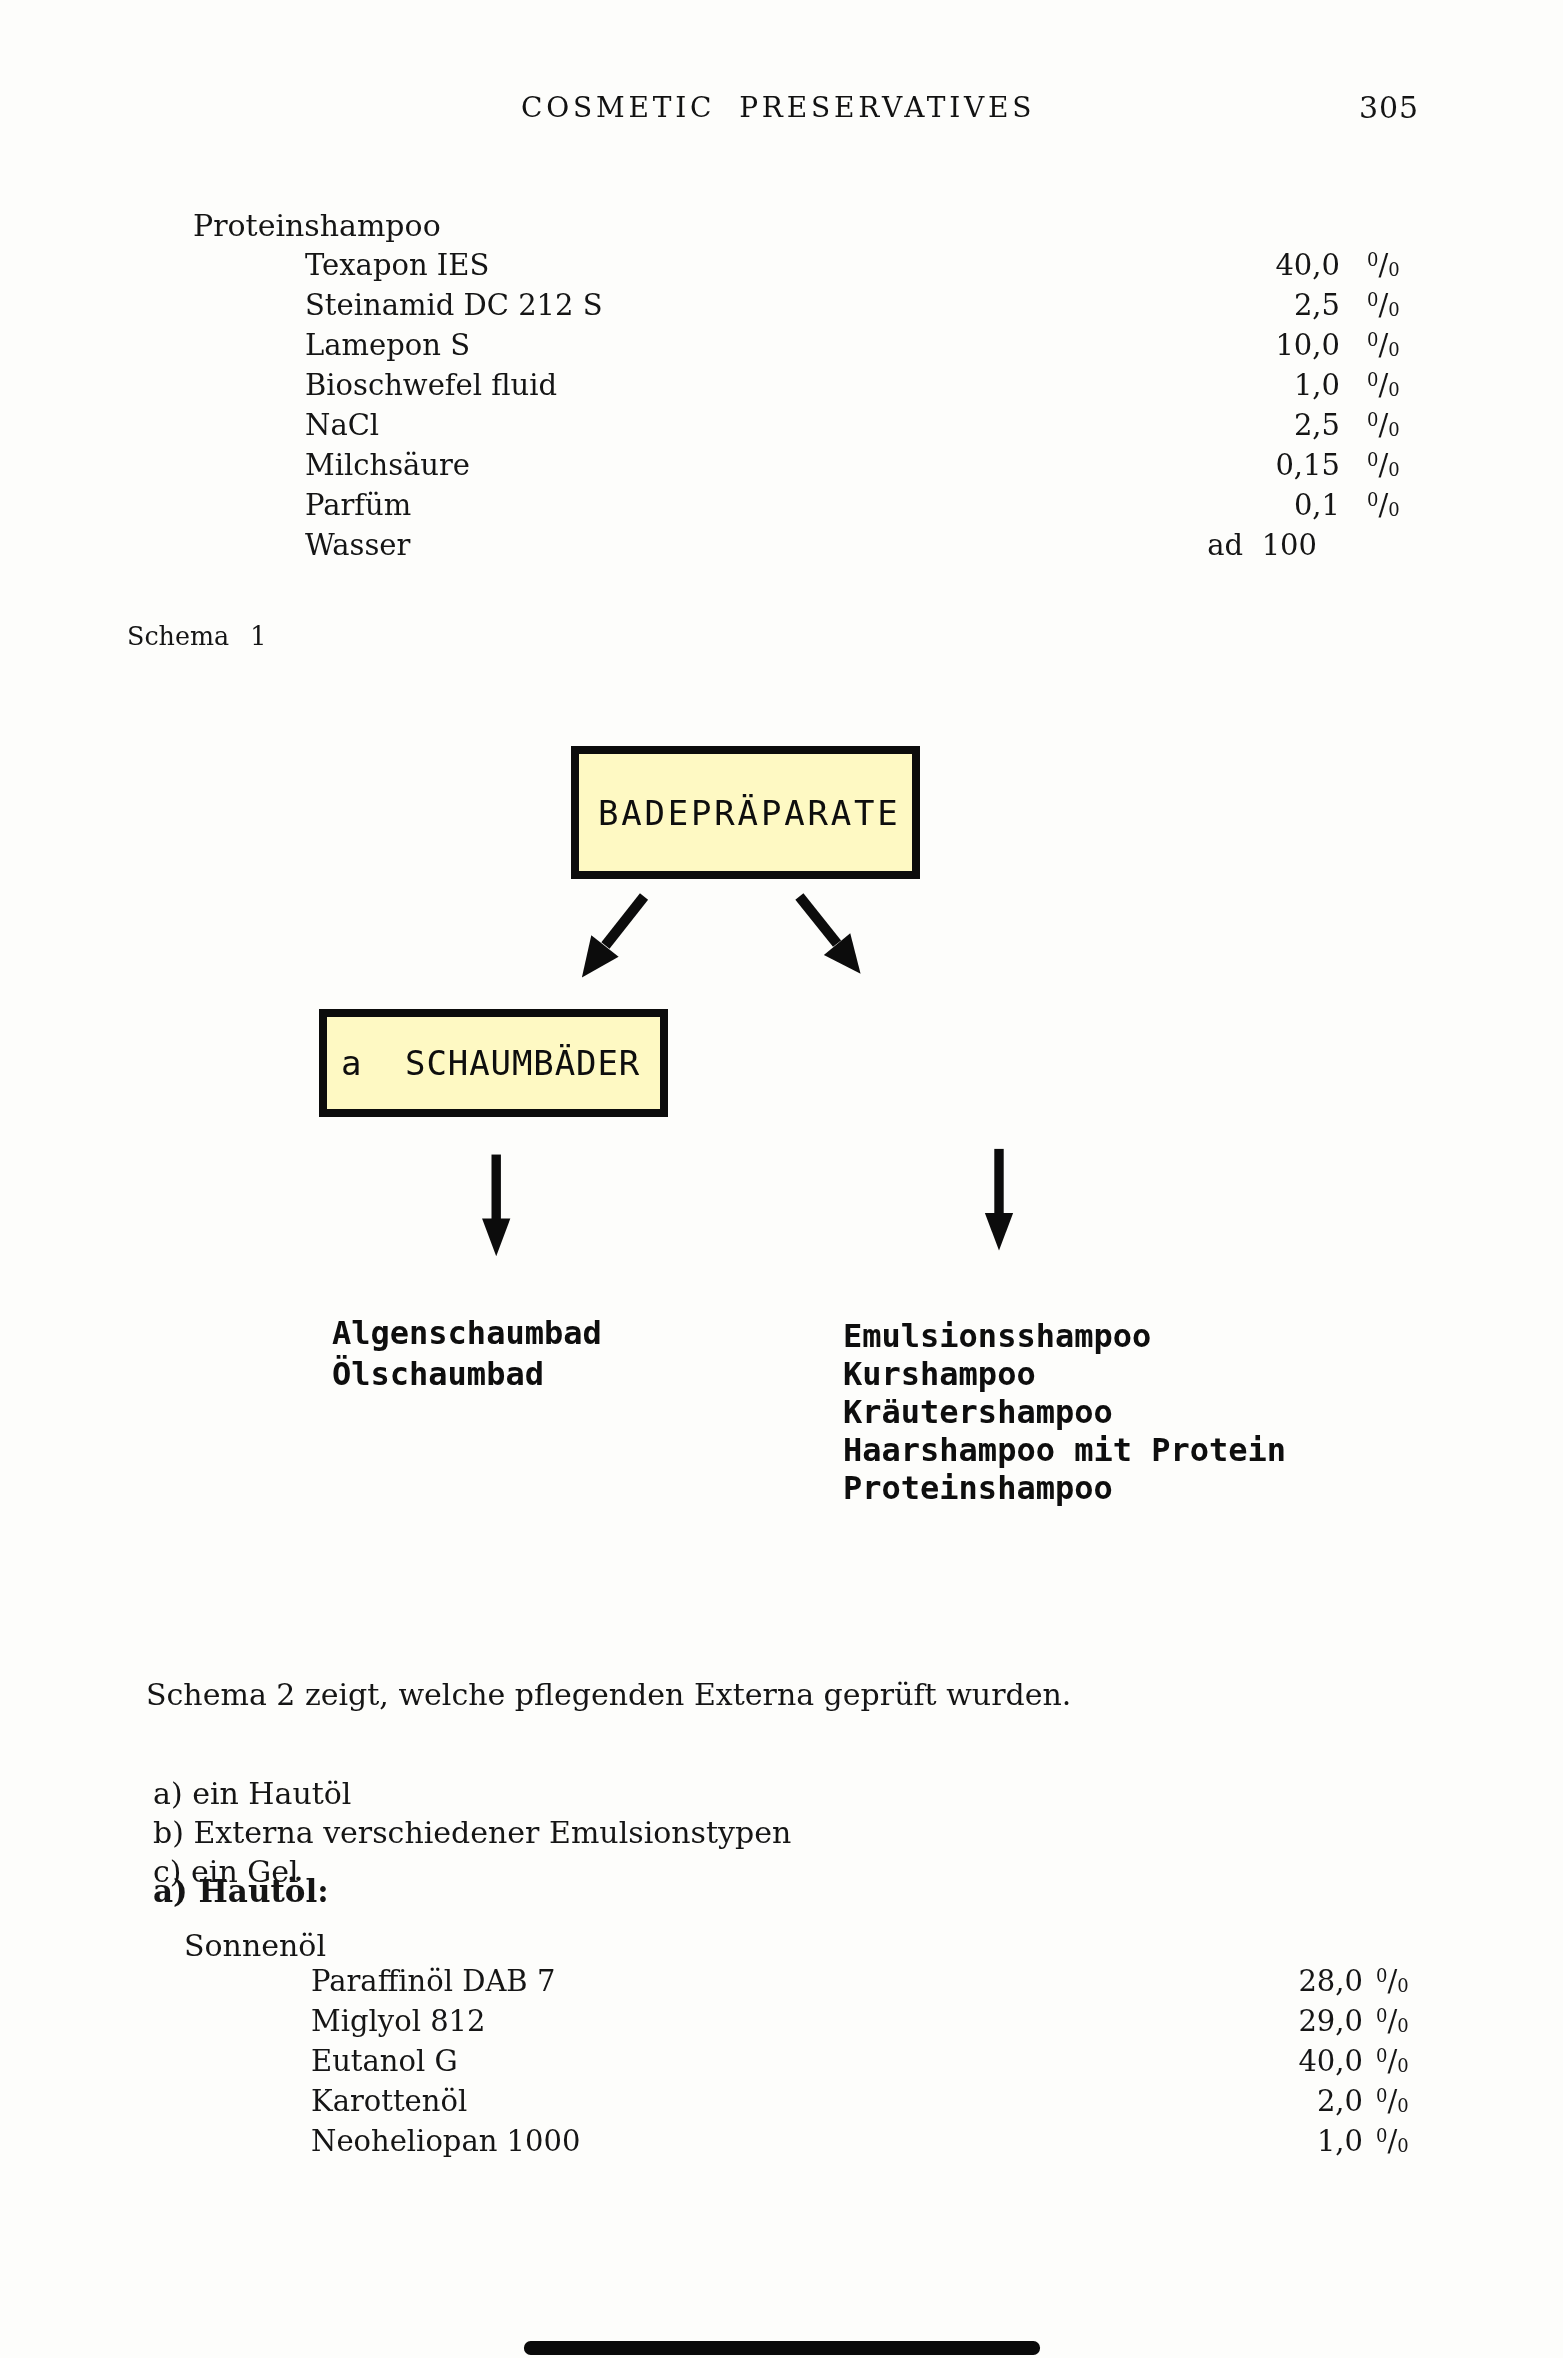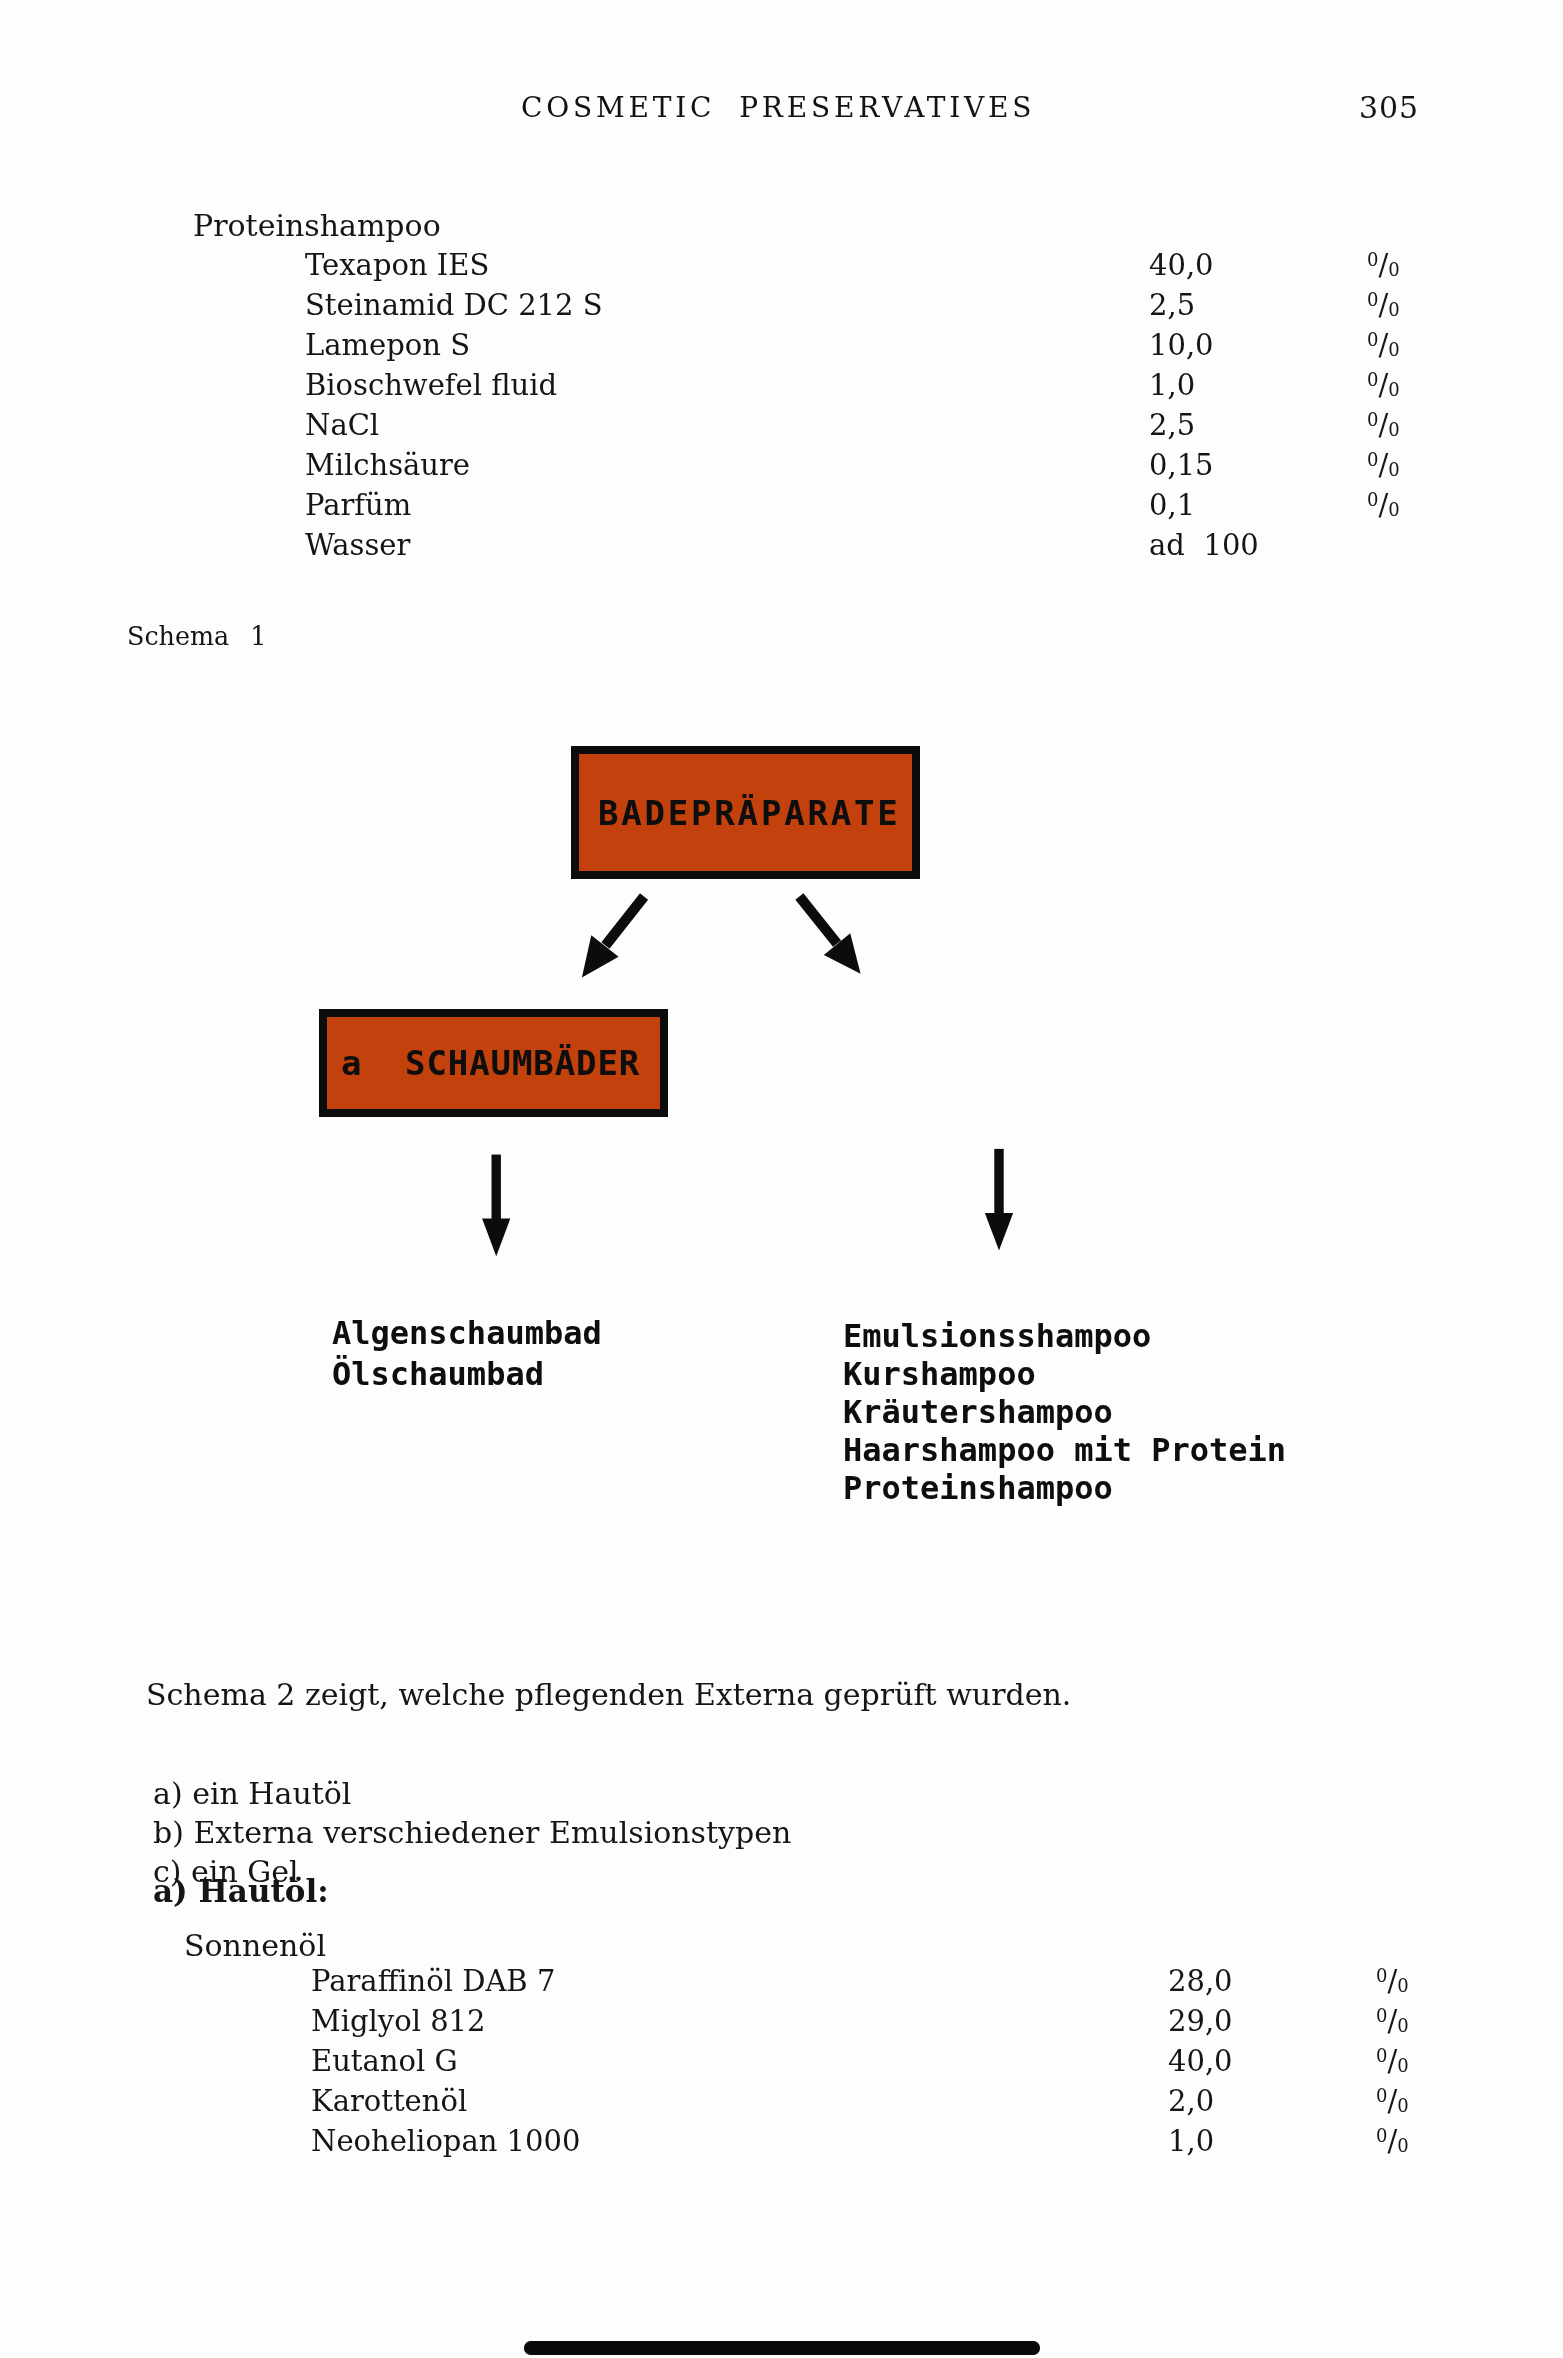--- a/index.html
+++ b/index.html
@@ -19,39 +19,39 @@
 
   
   .recipe-title{font-size:30px;}
   .recipe{left:0;width:1563px;}
   .r-row{position:relative;}
   .recipe1 .r-row{height:40px;}
   .recipe2 .r-row{height:40px;}
   .r-name{position:absolute;font-size:29px;white-space:nowrap;top:0;}
   .recipe1 .r-name{left:305px;}
   .recipe2 .r-name{left:311px;}
-  .r-val{position:absolute;font-size:29px;text-align:left;white-space:nowrap;top:0;}
+  .r-val{position:absolute;font-size:29px;text-align:right;white-space:nowrap;top:0;}
   .recipe1 .r-val{left:1149px;width:191px;}
   .recipe2 .r-val{left:1168px;width:195px;}
   .recipe1 .r-val.no-unit{width:168px;word-spacing:9.4px;}
   .r-unit{position:absolute;font-size:29px;top:0;white-space:nowrap;}
   .recipe1 .r-unit{left:1367px;}
   .recipe2 .r-unit{left:1376px;}
   
   .pct .pz{font-size:0.62em;}
   .pct .t{vertical-align:0.5em;}
   .pct .b{vertical-align:-0.08em;}
 
   .schema-label{top:621px;left:127px;font-size:25.4px;word-spacing:13px;}
 
   
   .flowbox{
-    box-sizing:border-box;border:8.5px solid #0c0c0c;background:#c2410c;
+    box-sizing:border-box;border:8.5px solid #0c0c0c;background:#fef9c3;
     display:flex;align-items:center;
-    font-family:"DejaVu Sans Mono", monospace;font-weight:bold;color:#0e0e0e;
+    font-family:"DejaVu Sans Mono", monospace;font-weight:normal;color:#0e0e0e;
     white-space:pre;
   }
   .box-main{top:746px;left:571px;width:349px;height:133px;font-size:34px;letter-spacing:2.8px;padding-left:19px;}
   .box-a{top:1009px;left:319px;width:349px;height:108px;font-size:34px;letter-spacing:0.9px;padding-left:14px;}
   .box-b{top:1002px;left:825px;width:348px;height:110px;font-size:34px;letter-spacing:0.9px;padding-left:14px;}
   .arrows{top:0;left:0;width:1563px;height:2359px;pointer-events:none;}
 
   .flow-list{font-family:"DejaVu Sans Mono", monospace;font-weight:bold;color:#0e0e0e;white-space:nowrap;}
   .list-a{top:1313px;left:332px;font-size:32px;line-height:41px;}
   .list-b{top:1317px;left:843px;font-size:32px;line-height:38px;}

